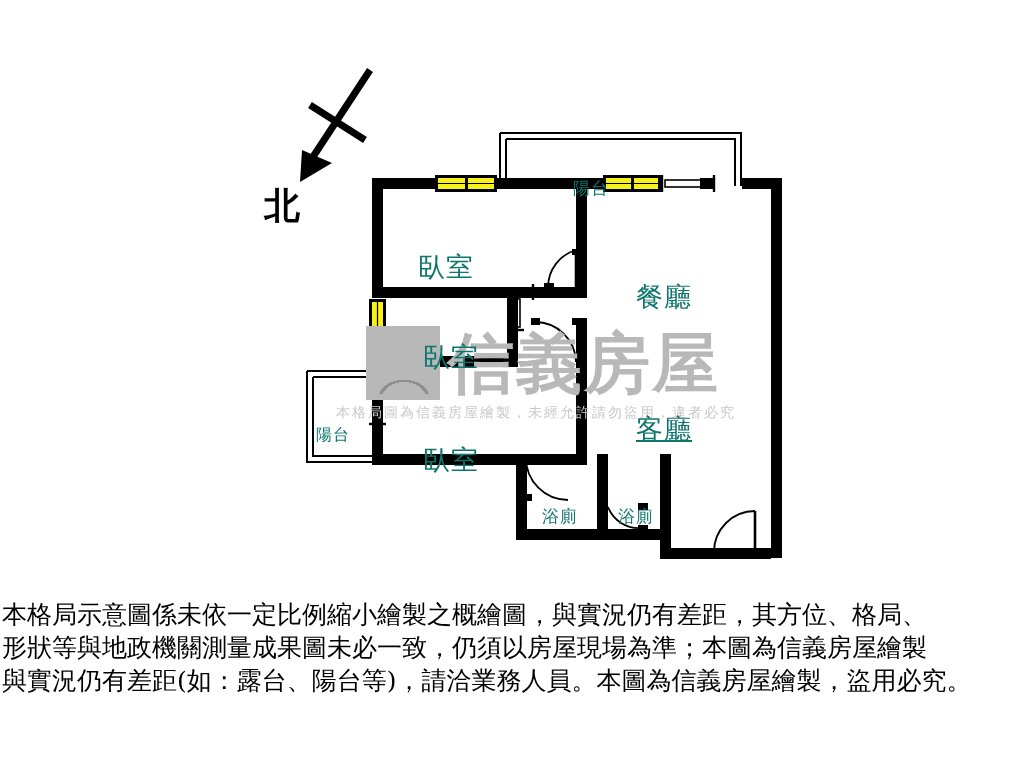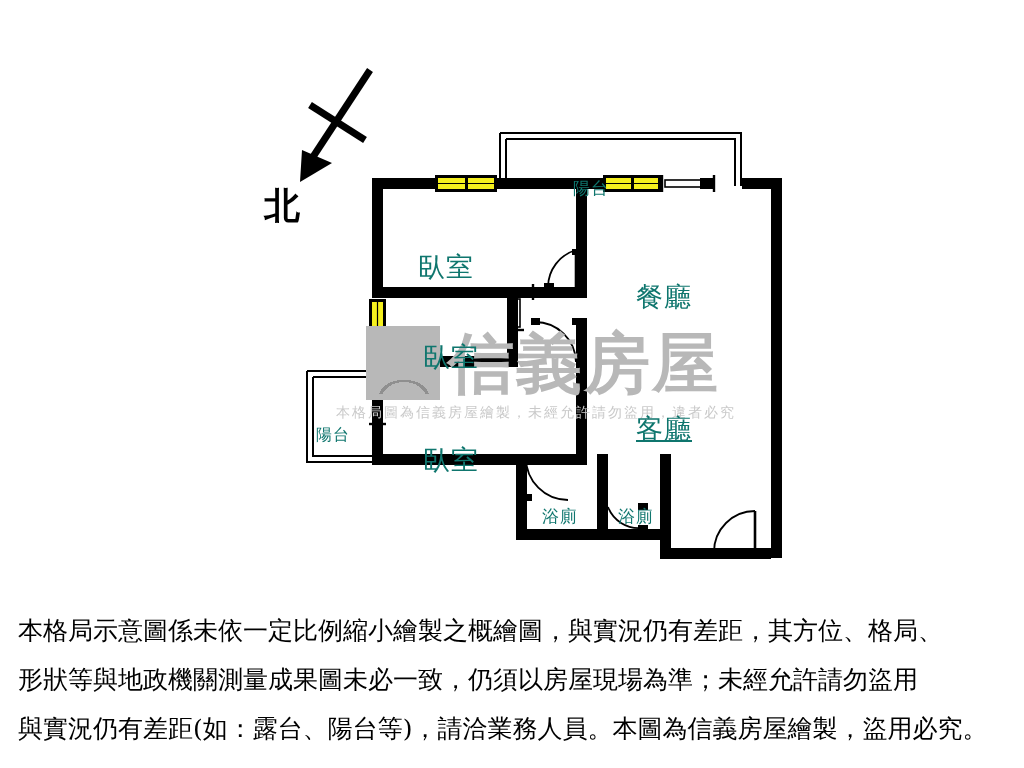--- a/index.html
+++ b/index.html
@@ -62,21 +62,21 @@
     margin-top:4px;margin-left:6px;white-space:nowrap;
   }
 
   
   #disclaimer{
     position:absolute;left:0;top:598px;width:1018px;
     font-family:"DejaVu Serif","Liberation Serif",serif;
     font-size:25px;line-height:33px;color:#000;
     z-index:9;padding-left:2px;
   }
-  #disclaimer p{margin:16px;white-space:nowrap;}
+  #disclaimer p{margin:0;white-space:nowrap;}
 </style>
 </head>
 <body>
 
 <div id="stage">
 
   <div id="plan">
     <svg width="1024" height="595" viewBox="0 0 1024 595" xmlns="http://www.w3.org/2000/svg">
 
       <g fill="none" stroke="#000" stroke-width="2">
@@ -235,17 +235,17 @@
     <g stroke="#000" stroke-width="7" stroke-linecap="butt">
       <line x1="108" y1="8" x2="45" y2="104"></line>
       <line x1="48" y1="43" x2="103" y2="78"></line>
     </g>
     <polygon points="38,120 40,88 70,101" fill="#000"></polygon>
   </svg>
   <div id="compass-label">北</div>
 
   <div id="disclaimer">
     <p>本格局示意圖係未依一定比例縮小繪製之概繪圖，與實況仍有差距，其方位、格局、</p>
-    <p>形狀等與地政機關測量成果圖未必一致，仍須以房屋現場為準；未經允許請勿盜用</p>
+    <p>形狀等與地政機關測量成果圖未必一致，仍須以房屋現場為準；本圖為信義房屋繪製</p>
     <p>與實況仍有差距(如：露台、陽台等)，請洽業務人員。本圖為信義房屋繪製，盜用必究。</p>
   </div>
 
 </div>
 
 </body></html>

